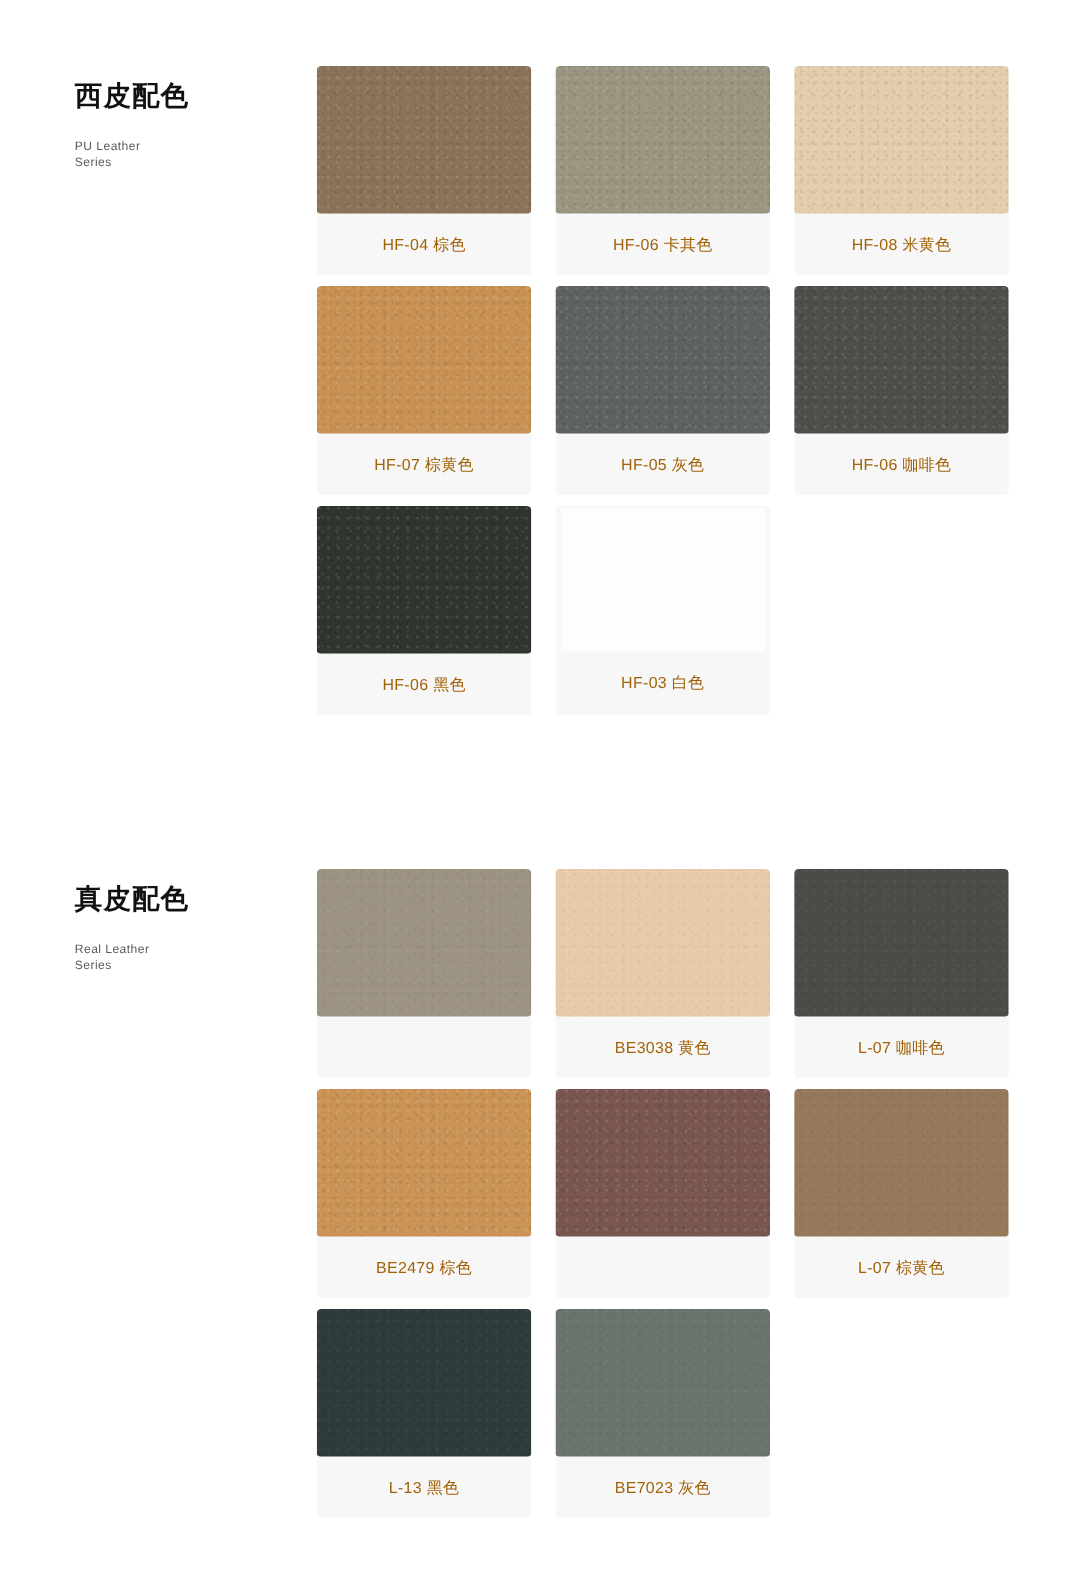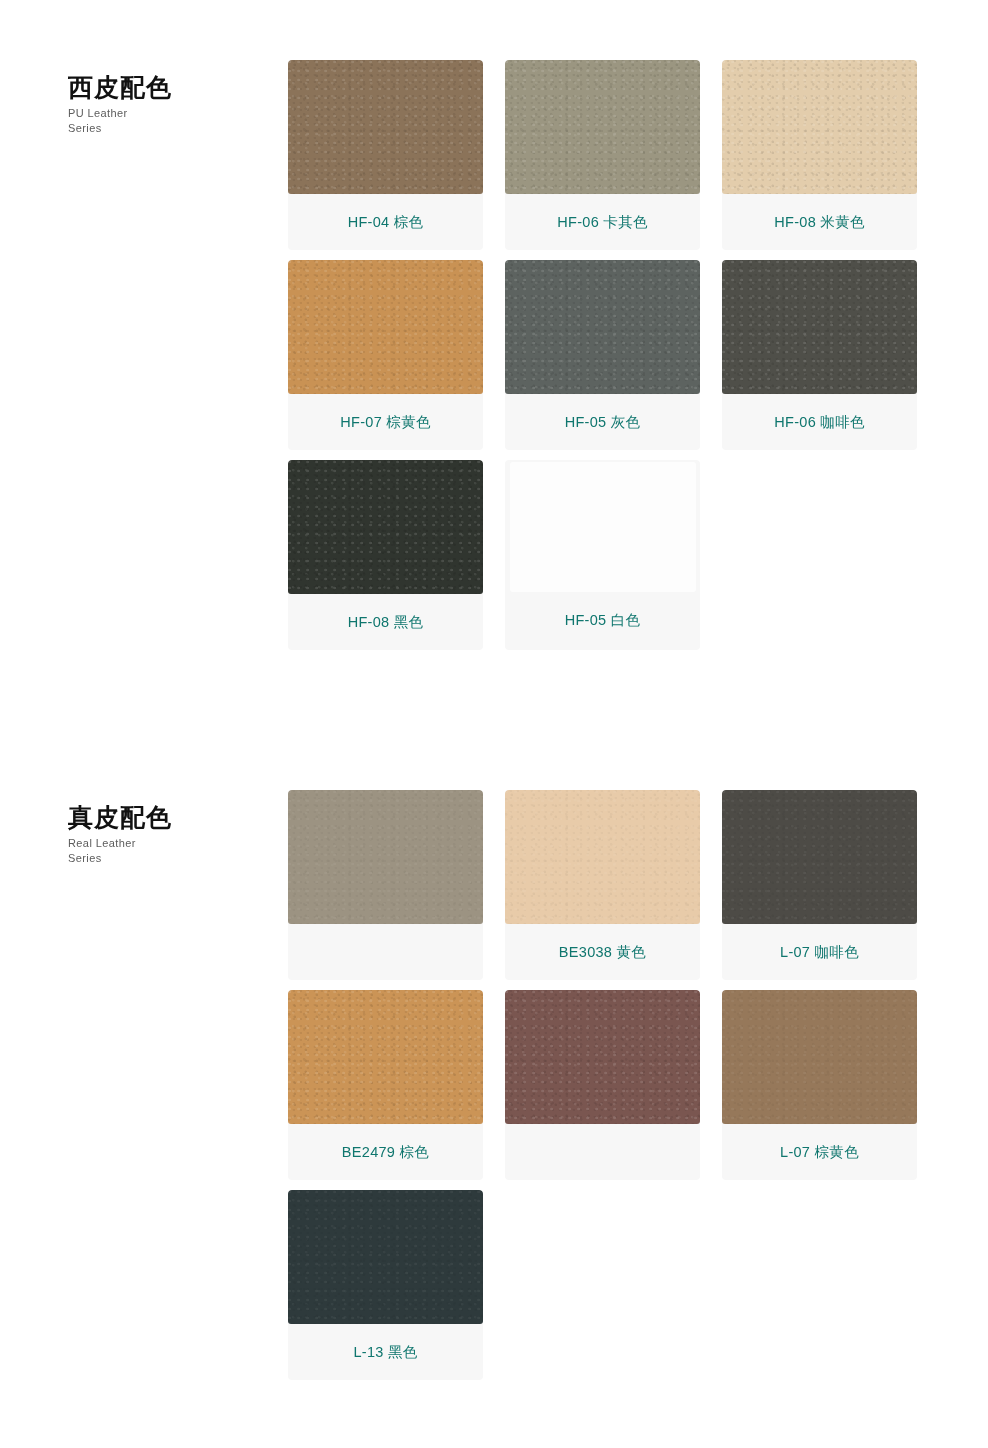--- a/index.html
+++ b/index.html
@@ -30,21 +30,21 @@
   }
   .section-title-cn {
     font-size: 25px;
     font-weight: bold;
     color: #111111;
     letter-spacing: 1px;
     line-height: 30px;
     white-space: nowrap;
   }
   .section-title-en {
-    margin-top: 4px;
+    margin-top: 24px;
     font-size: 11px;
     line-height: 15px;
     color: #5c5c5c;
     letter-spacing: 0.4px;
   }
 
   
   .swatch-grid {
     position: absolute;
     left: 288px;
@@ -87,21 +87,21 @@
       radial-gradient(circle at 8% 62%, rgba(0,0,0,.40) 0 1.1px, transparent 1.6px);
     background-size: 9px 9px, 11px 11px, 13px 13px, 7px 7px, 15px 15px;
   }
   .grain-soft::after { opacity: .07; }
   .swatch-label {
     height: 56px;
     display: flex;
     align-items: center;
     justify-content: center;
     font-size: 14.5px;
-    color: #0f766e;
+    color: #a16207;
     letter-spacing: .3px;
     white-space: nowrap;
   }
 </style>
 </head>
 <body>
 
 <div class="page">
 
   <div class="section" id="section-pu">
@@ -132,25 +132,25 @@
         <div class="swatch-card">
           <div class="swatch-chip grain" style="background: rgb(93, 99, 96);"></div>
           <div class="swatch-label">HF-05 灰色</div>
         </div>
         <div class="swatch-card">
           <div class="swatch-chip grain" style="background: rgb(79, 79, 73);"></div>
           <div class="swatch-label">HF-06 咖啡色</div>
         </div>
         <div class="swatch-card">
           <div class="swatch-chip grain" style="background: rgb(48, 53, 47);"></div>
-          <div class="swatch-label">HF-08 黑色</div>
+          <div class="swatch-label">HF-06 黑色</div>
         </div>
         <div class="swatch-card">
           <div class="swatch-chip inset" style="background: rgb(253, 253, 253);"></div>
-          <div class="swatch-label">HF-05 白色</div>
+          <div class="swatch-label">HF-03 白色</div>
         </div>
       </div>
   </div>
 
   <div class="section" id="section-real">
     <div class="section-head">
       <div class="section-title-cn">真皮配色</div>
       <div class="section-title-en">
         <div>Real Leather</div>
         <div>Series</div>
@@ -176,16 +176,20 @@
           <div class="swatch-chip grain" style="background: rgb(122, 86, 80);"></div>
         </div>
         <div class="swatch-card">
           <div class="swatch-chip grain grain-soft" style="background: rgb(150, 120, 90);"></div>
           <div class="swatch-label">L-07 棕黄色</div>
         </div>
         <div class="swatch-card">
           <div class="swatch-chip grain grain-soft" style="background: rgb(46, 58, 60);"></div>
           <div class="swatch-label">L-13 黑色</div>
         </div>
+        <div class="swatch-card">
+          <div class="swatch-chip grain grain-soft" style="background: rgb(107, 115, 109);"></div>
+          <div class="swatch-label">BE7023 灰色</div>
+        </div>
       </div>
   </div>
 
 </div>
 
 </body></html>

